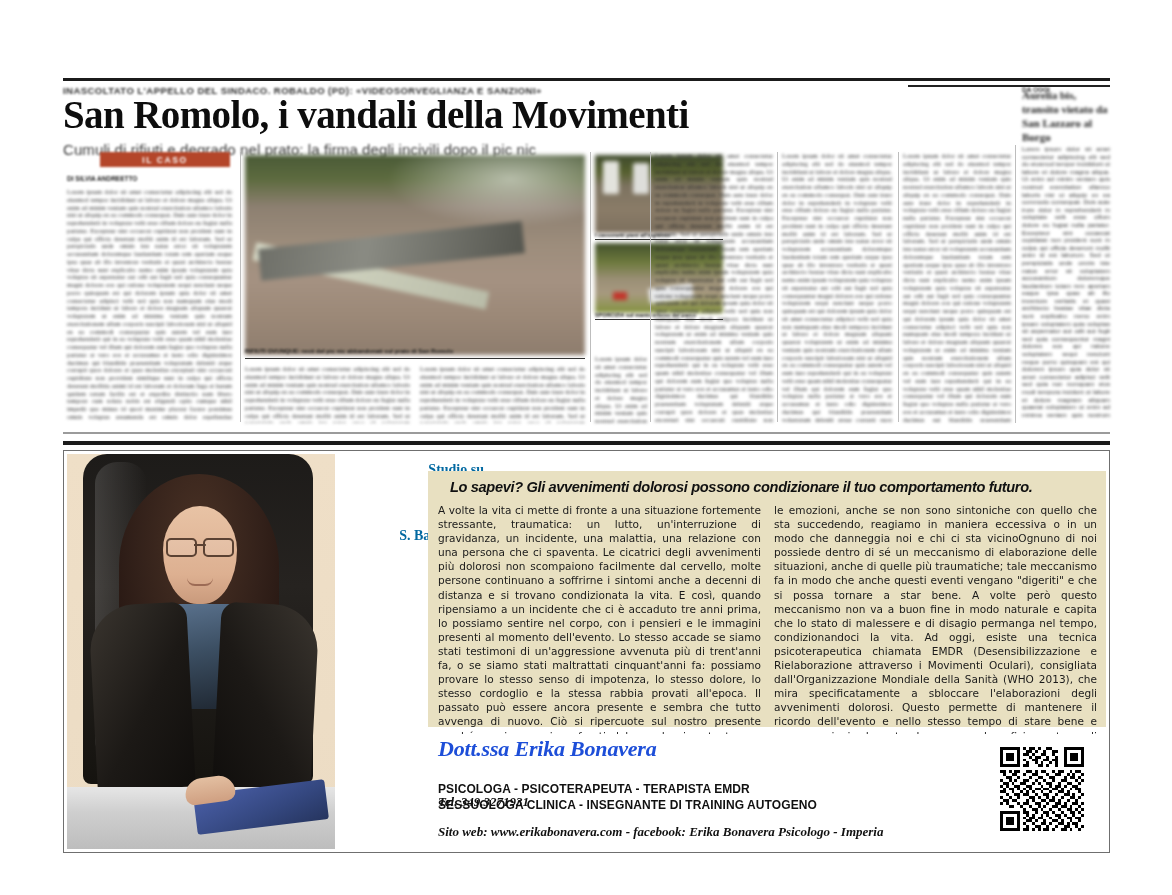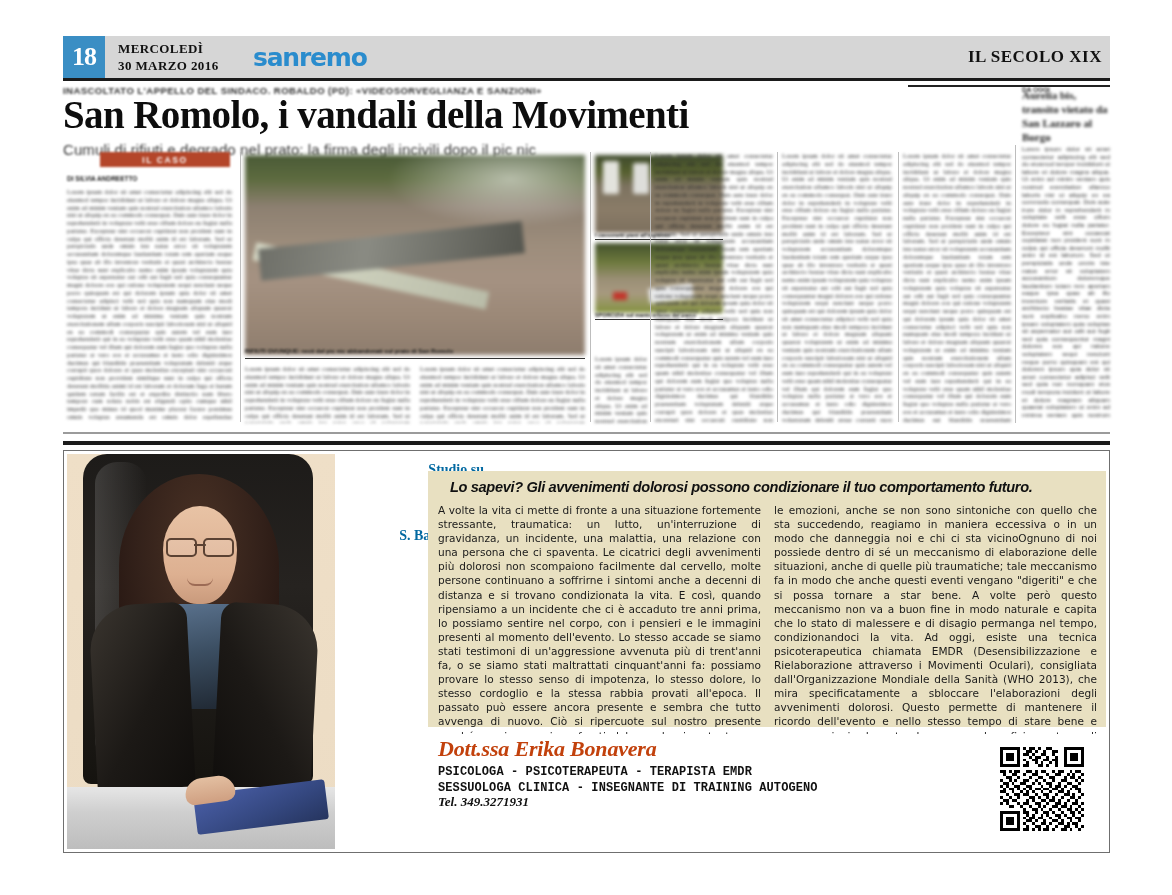--- a/index.html
+++ b/index.html
@@ -230,53 +230,44 @@
   .ad-col{
     width:323px;font-size:10.55px;line-height:14.1px;color:#1a1a1a;text-align:justify;
     font-family:"DejaVu Sans", sans-serif;
   }
   .ad-footer{
     position:absolute;left:364px;top:283px;width:678px;height:112px;background:#fff;
   }
   .doc-name{
     position:absolute;left:10px;top:2px;
     font-family:"Liberation Serif", serif;font-weight:bold;font-style:italic;
-    font-size:22px;color:#c2410c;letter-spacing:-.2px;
+    font-size:22px;color:#1d4ed8;letter-spacing:-.2px;
   }
   .doc-line{
     position:absolute;left:10px;
-    font-family:Liberation Mono, monospace;font-weight:bold;font-size:12px;
-    color:#111;letter-spacing:.1px;
+    font-family:Liberation Sans, sans-serif;font-weight:bold;font-size:12px;
+    color:#111;letter-spacing:.1px;margin-top:17px;
   }
   .doc-l1{top:31px;} .doc-l2{top:47px;}
   .doc-contact{
     position:absolute;left:10px;
     font-family:"Liberation Serif", serif;font-weight:bold;font-style:italic;
     font-size:13px;color:#111;
   }
   .doc-c1{top:60px;} .doc-c2{top:90px;}
   .qr{
     position:absolute;left:932px;top:292px;width:92px;height:92px;background:#fff;padding:4px;
   }
   .qr svg{display:block;}
 </style>
 </head>
 <body>
 
 <div class="page">
 
-  <div class="masthead">
-    <div class="page-num">18</div>
-    <div class="dateblock">
-      <div>MERCOLEDÌ</div>
-      <div>30 MARZO 2016</div>
-    </div>
-    <div class="section-name">sanremo</div>
-    <div class="paper-name">IL SECOLO XIX</div>
-  </div>
   <div class="masthead-rule"></div>
 
   <div class="kicker">INASCOLTATO L'APPELLO DEL SINDACO. ROBALDO (PD): «VIDEOSORVEGLIANZA E SANZIONI»</div>
   <div class="headline">San Romolo, i vandali della Movimenti</div>
   <div class="subhead">Cumuli di rifiuti e degrado nel prato: la firma degli incivili dopo il pic nic</div>
 
   <div class="headrule"></div>
   <div class="sidecol-kick">DA OGGI</div>
   <div class="sidecol-head">Aurelia bis, transito vietato da San Lazzaro al Borgo</div>
   <div class="sidecol-body">Lorem ipsum dolor sit amet consectetur adipiscing elit sed do eiusmod tempor incididunt ut labore et dolore magna aliqua. Ut enim ad minim veniam quis nostrud exercitation ullamco laboris nisi ut aliquip ex ea commodo consequat. Duis aute irure dolor in reprehenderit in voluptate velit esse cillum dolore eu fugiat nulla pariatur. Excepteur sint occaecat cupidatat non proident sunt in culpa qui officia deserunt mollit anim id est laborum. Sed ut perspiciatis unde omnis iste natus error sit voluptatem accusantium doloremque laudantium totam rem aperiam eaque ipsa quae ab illo inventore veritatis et quasi architecto beatae vitae dicta sunt explicabo nemo enim ipsam voluptatem quia voluptas sit aspernatur aut odit aut fugit sed quia consequuntur magni dolores eos qui ratione voluptatem sequi nesciunt neque porro quisquam est qui dolorem ipsum quia dolor sit amet consectetur adipisci velit sed quia non numquam eius modi tempora incidunt ut labore et dolore magnam aliquam quaerat voluptatem ut enim ad minima veniam quis nostrum exercitationem ullam corporis suscipit laboriosam nisi ut aliquid ex ea commodi consequatur quis autem vel eum iure reprehenderit qui in ea voluptate velit esse quam nihil molestiae consequatur vel illum qui dolorem eum fugiat quo voluptas nulla pariatur at vero eos et accusamus et iusto odio dignissimos ducimus qui blanditiis praesentium voluptatum deleniti atque corrupti quos dolores et quas molestias excepturi sint occaecati cupiditate non provident similique sunt in culpa qui officia deserunt mollitia animi id est laborum et dolorum fuga et harum quidem rerum facilis est et expedita distinctio nam libero tempore cum soluta nobis est eligendi optio cumque nihil impedit quo minus id quod maxime placeat facere possimus omnis voluptas assumenda est omnis dolor repellendus temporibus autem quibusdam et aut officiis debitis aut rerum necessitatibus saepe eveniet ut et voluptates repudiandae sint et molestiae non recusandae itaque earum rerum hic tenetur a sapiente delectus ut aut reiciendis voluptatibus maiores alias consequatur aut perferendis doloribus asperiores repellat.</div>
@@ -356,20 +347,21 @@
         <div class="ad-col">A volte  la vita ci mette di fronte a una situazione fortemente stressante, traumatica: un lutto, un'interruzione di gravidanza, un incidente, una malattia, una relazione con una persona che ci spaventa. Le cicatrici degli avvenimenti più dolorosi non scompaiono facilmente dal cervello, molte persone continuano a soffrirne i sintomi anche a decenni di distanza e si trovano condizionata la vita. E così, quando ripensiamo a un incidente che ci è accaduto tre anni prima, lo possiamo sentire nel corpo, con i pensieri e le immagini presenti al momento dell'evento. Lo stesso accade se siamo stati testimoni di un'aggressione avvenuta più di trent'anni fa, o se siamo stati maltrattati cinquant'anni fa: possiamo provare lo stesso senso di impotenza, lo stesso dolore, lo stesso cordoglio e la stessa rabbia provati all'epoca. Il passato può essere ancora presente e sembra che tutto avvenga di nuovo. Ciò si ripercuote sul nostro presente perché reagiamo nei confronti del mondo circostante con quel-</div>
         <div class="ad-col">le emozioni, anche se non sono sintoniche con quello che sta succedendo, reagiamo in maniera eccessiva o in un modo che danneggia noi e chi ci sta vicinoOgnuno di noi possiede dentro di sé un meccanismo di elaborazione delle situazioni, anche di quelle più traumatiche; tale meccanismo fa in modo che anche questi eventi vengano "digeriti" e che si possa tornare a star bene. A volte però questo meccanismo non va a buon fine in modo naturale e capita che lo stato di malessere e di disagio permanga nel tempo, condizionandoci la vita. Ad oggi, esiste una tecnica psicoterapeutica chiamata EMDR (Desensibilizzazione e Rielaborazione attraverso i Movimenti Oculari), consigliata dall'Organizzazione Mondiale della Sanità (WHO 2013), che mira specificatamente a sbloccare l'elaborazioni degli avvenimenti dolorosi. Questo permette di mantenere il ricordo dell'evento e nello stesso tempo di stare bene e avere reazioni adeguate che vanno a beneficio nostro e di chi amiamo.</div>
       </div>
     </div>
 
     <div class="ad-footer">
       <div class="doc-name">Dott.ssa Erika Bonavera</div>
       <div class="doc-line doc-l1">PSICOLOGA - PSICOTERAPEUTA - TERAPISTA EMDR</div>
       <div class="doc-line doc-l2">SESSUOLOGA CLINICA - INSEGNANTE DI  TRAINING AUTOGENO</div>
       <div class="doc-contact doc-c1">Tel. 349.3271931</div>
+      <div class="doc-contact doc-c2">Sito web: www.erikabonavera.com - facebook: Erika Bonavera Psicologo - Imperia</div>
     </div>
 
     <div class="qr">
       <svg width="84" height="84" viewBox="0 0 29 29" shape-rendering="crispEdges" aria-hidden="true">
         <rect width="29" height="29" fill="#fff"></rect>
         <g fill="#000">
           <rect x="0" y="0" width="7" height="1"></rect>
             <rect x="0" y="6" width="7" height="1"></rect>
           <rect x="0" y="0" width="1" height="7"></rect>
             <rect x="6" y="0" width="1" height="7"></rect>

